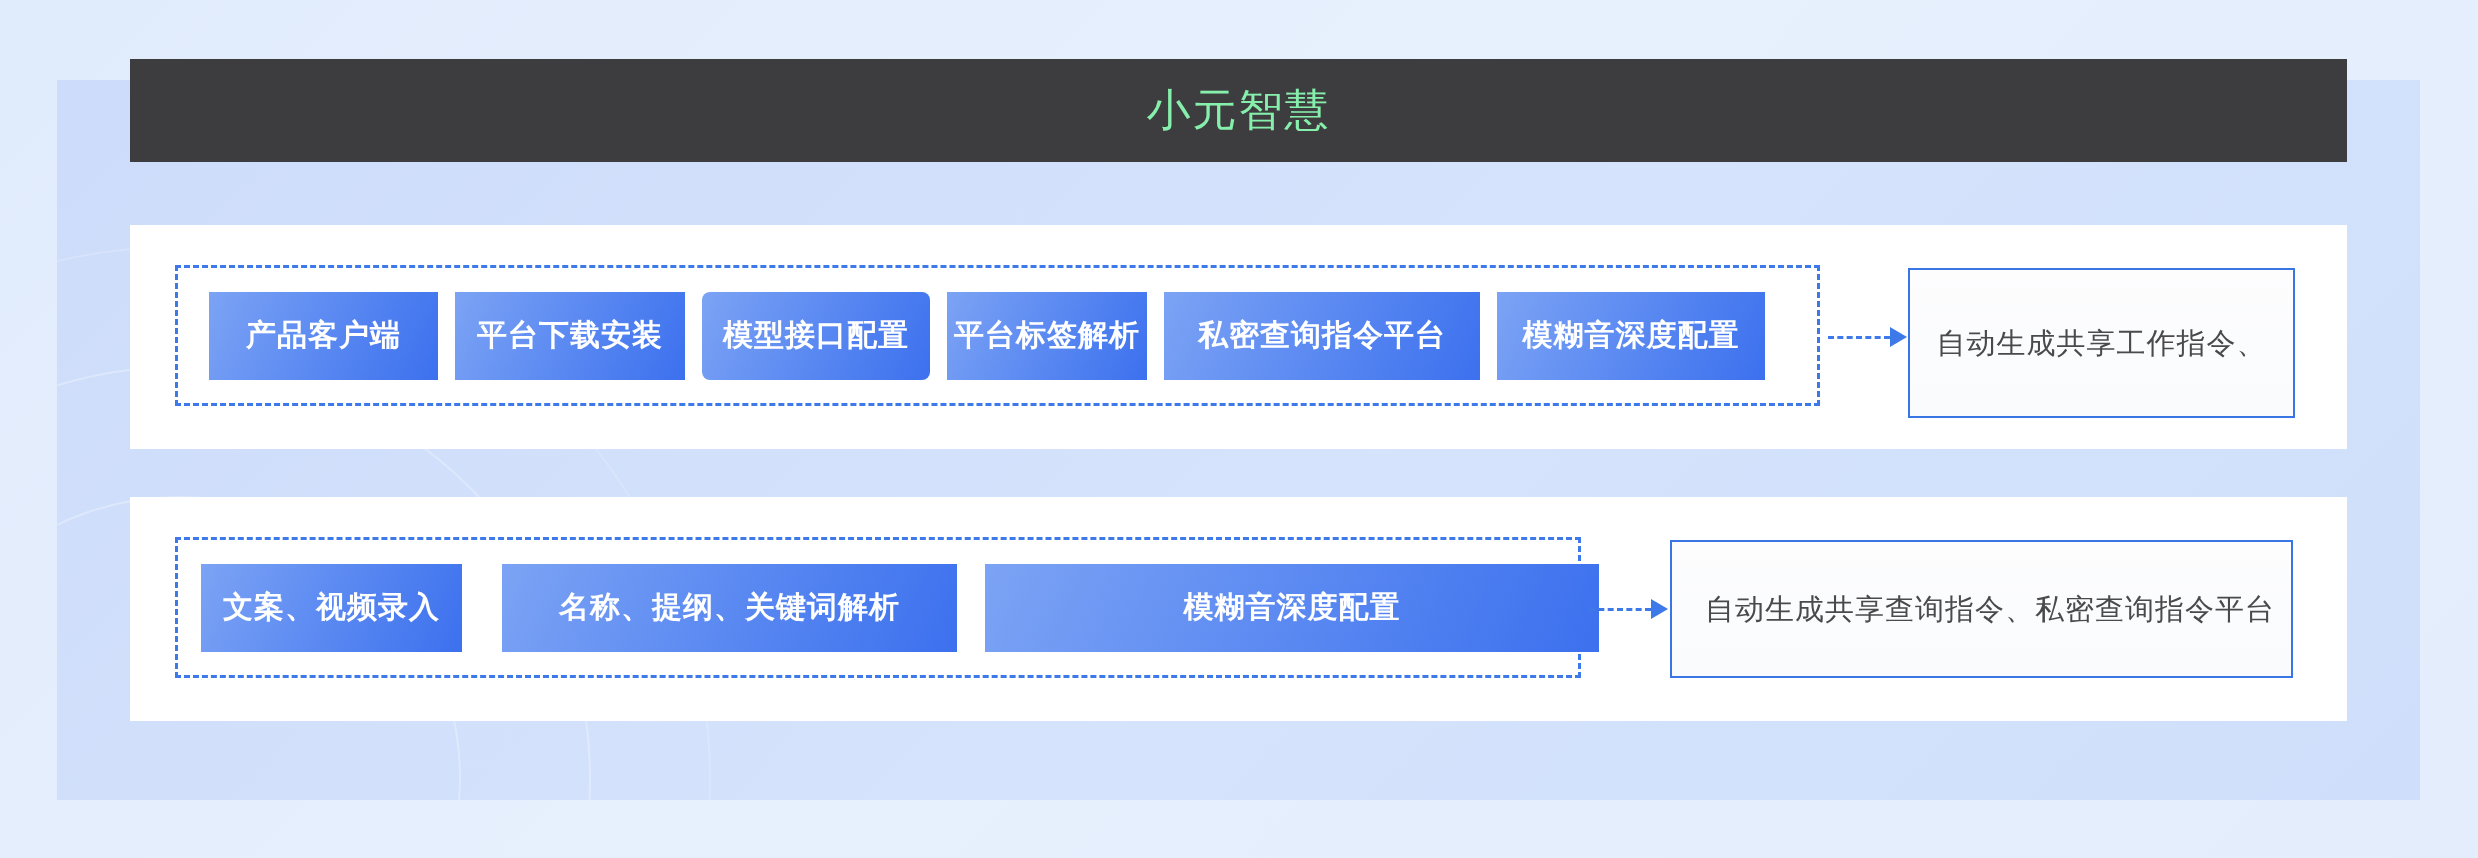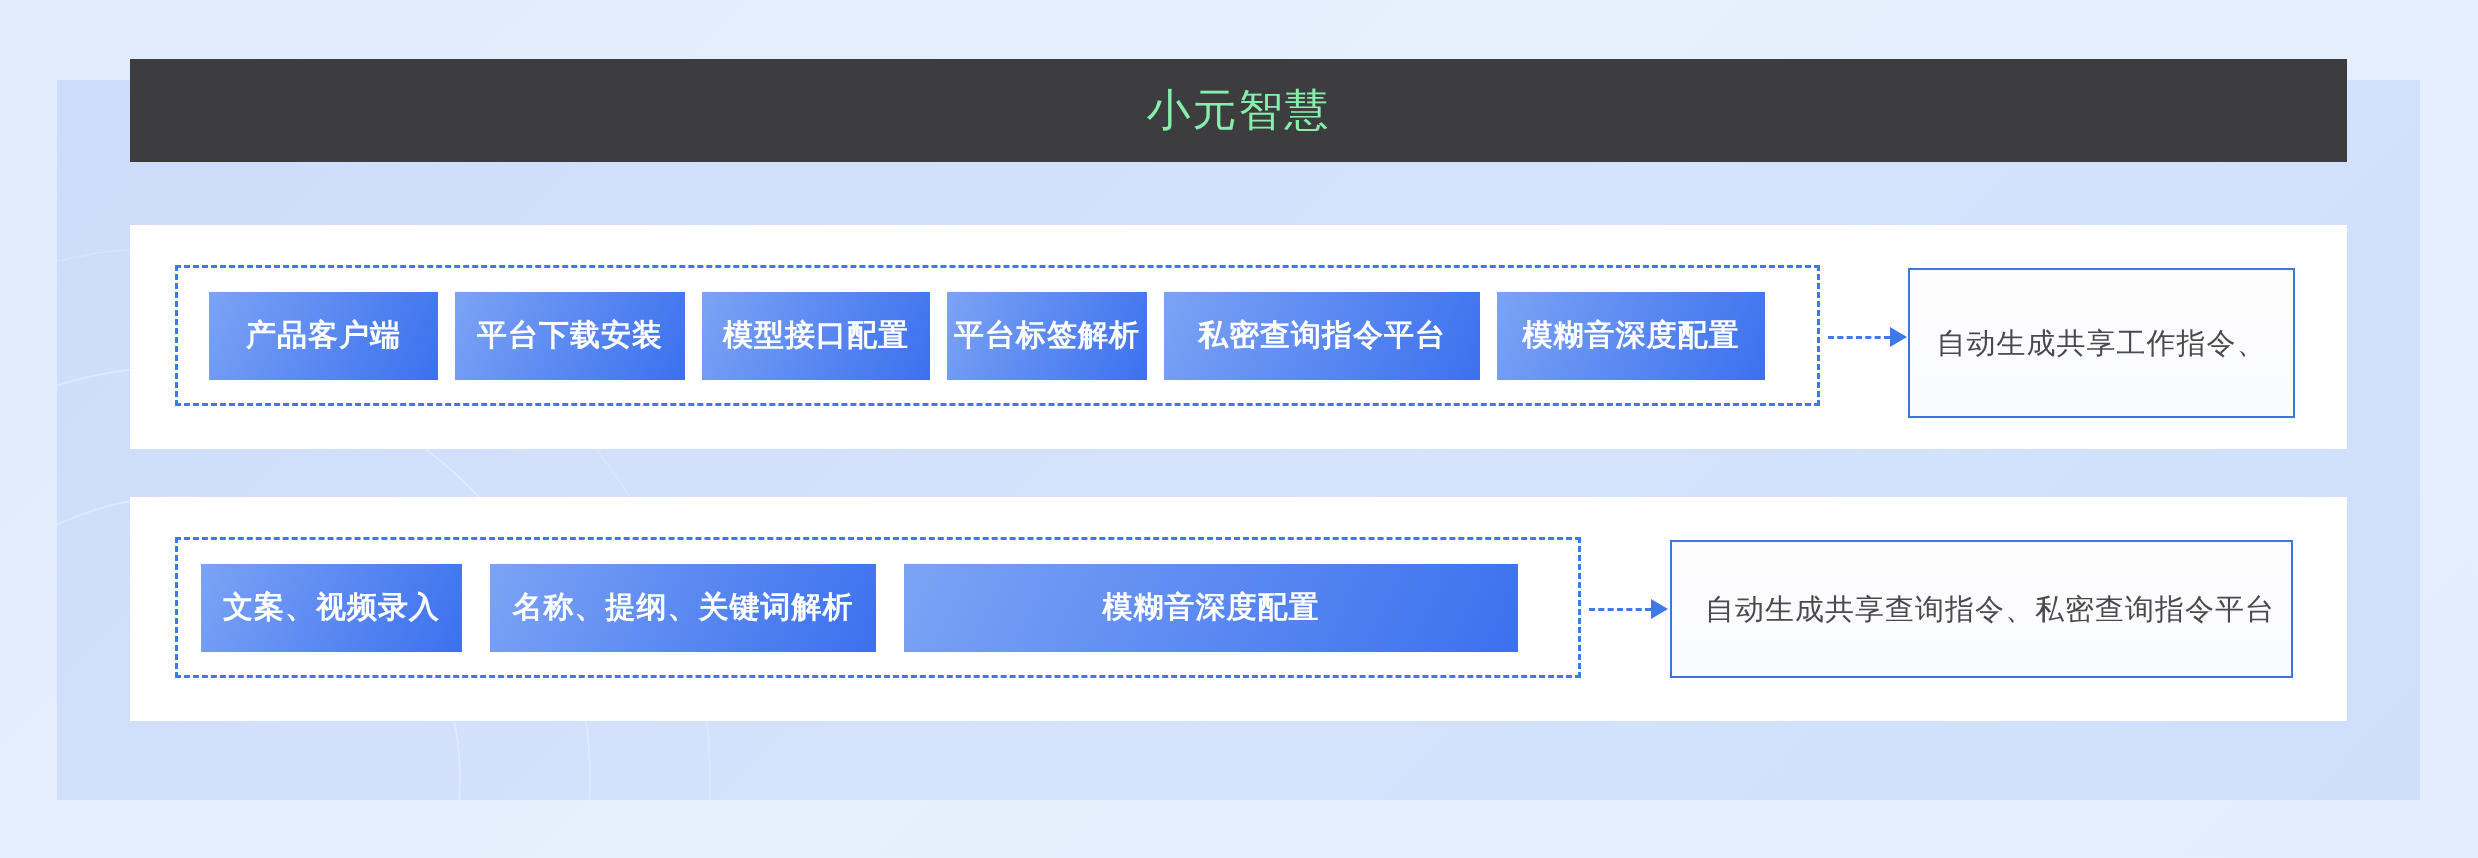--- a/index.html
+++ b/index.html
@@ -47,23 +47,23 @@
   }
   .row1 .dashed-group { width: 1645px; padding-left: 31px; gap: 17px; }
   .row2 .dashed-group { width: 1406px; padding-left: 23px; gap: 28px; }
 
   .step {
     height: 88px; display: flex; align-items: center; justify-content: center;
     background: linear-gradient(115deg, #7ca3f4 0%, #5e8cf2 45%, #3c70ee 100%);
     color: #ffffff; font-size: 30px; font-weight: bold; letter-spacing: 1px;
     flex: 0 0 auto;
   }
-  .r1-s1 { width: 229px; } .r1-s2 { width: 230px; } .r1-s3 { width: 228px; }
+  .r1-s1 { width: 229px; } .r1-s2 { width: 230px; } .r1-s3 { width: 228px; border-radius: 8px; }
   .r1-s4 { width: 200px; } .r1-s5 { width: 316px; } .r1-s6 { width: 268px; }
-  .r2-s1 { width: 261px; } .r2-s2 { width: 386px; } .r2-s3 { width: 614px; }
+  .r2-s1 { width: 261px; } .r2-s2 { width: 455px; margin-left: 12px; } .r2-s3 { width: 614px; }
 
   
   .flow-arrow {
     position: absolute; top: 100px; height: 24px;
     display: flex; align-items: center;
   }
   .row1 .flow-arrow { left: 1698px; width: 79px; }
   .row2 .flow-arrow { left: 1459px; width: 79px; }
   .dash-line { flex: 1 1 auto; border-top: 3px dashed #3e79e9; height: 0; }
   .arrow-head {

